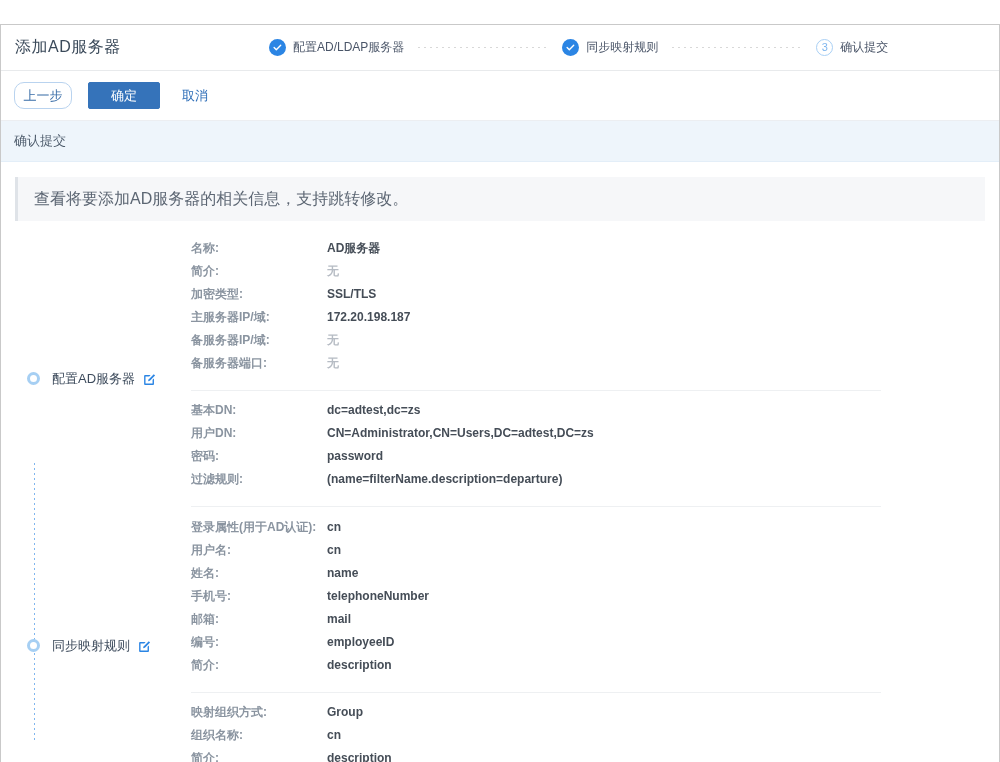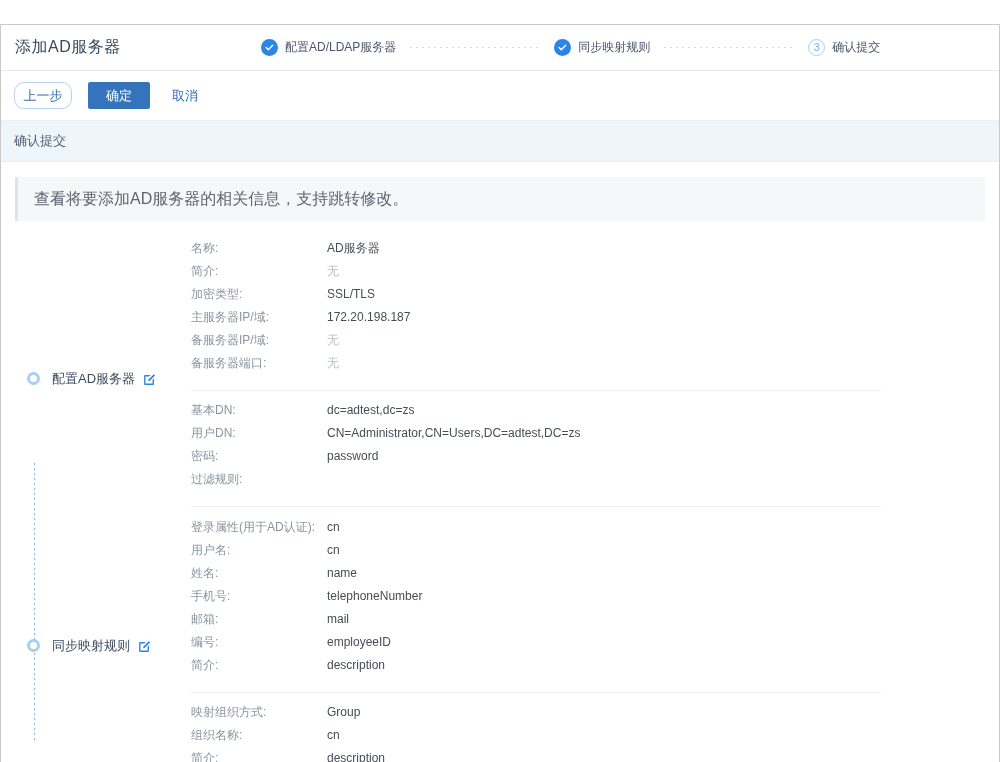--- a/index.html
+++ b/index.html
@@ -33,21 +33,21 @@
   }
   .page-title {
     font-size: 16px;
     color: #3b4a5a;
     margin-left: 14px;
     white-space: nowrap;
     letter-spacing: .5px;
   }
   .steps {
     position: absolute;
-    left: 260px;
+    left: 268px;
     top: 0;
     height: 45px;
     display: flex;
     align-items: center;
   }
   .step {
     display: flex;
     align-items: center;
   }
   .step-mark {
@@ -105,21 +105,21 @@
   }
   .btn-ghost {
     width: 58px;
     height: 27px;
     border: 1px solid #b9d3ef;
     background: #fff;
     color: #3a6ea8;
     border-radius: 10px;
   }
   .btn-primary {
-    width: 62px;
+    width: 72px;
     height: 27px;
     margin-left: 16px;
     border: 1px solid #3573ba;
     background: #3573ba;
     color: #fff;
     border-radius: 2px;
   }
   .btn-link {
     margin-left: 22px;
     border: none;
@@ -214,20 +214,21 @@
     flex: 1 1 auto;
     padding-top: 1px;
   }
   .fields {
     display: block;
   }
   .field {
     display: flex;
     align-items: baseline;
     height: 23px;
+    font-weight: bold;
   }
   .f-label {
     width: 136px;
     flex: 0 0 136px;
     font-size: 12px;
     color: #8a94a0;
     white-space: nowrap;
   }
   .f-value {
     font-size: 12px;
@@ -350,20 +351,21 @@
           <div class="field">
             <span class="f-label">用户DN:</span>
             <span class="f-value">CN=Administrator,CN=Users,DC=adtest,DC=zs</span>
           </div>
           <div class="field">
             <span class="f-label">密码:</span>
             <span class="f-value"> password</span>
           </div>
           <div class="field">
             <span class="f-label">过滤规则:</span>
+            <span class="f-value">(name=filterName.description=departure)</span>
           </div>
         </div>
 
         <div class="divider"></div>
       </div>
     </div>
 
     <div class="group">
       <div class="group-head">
         <span class="tl-dot"></span>

